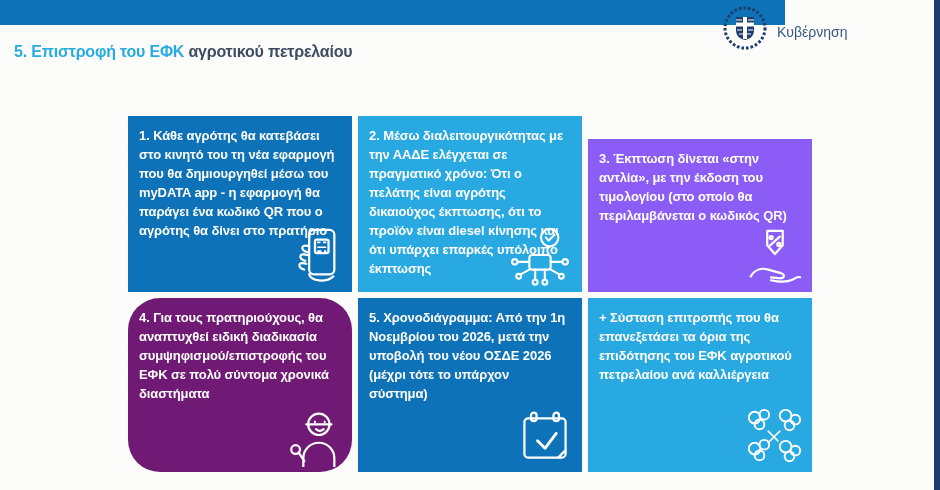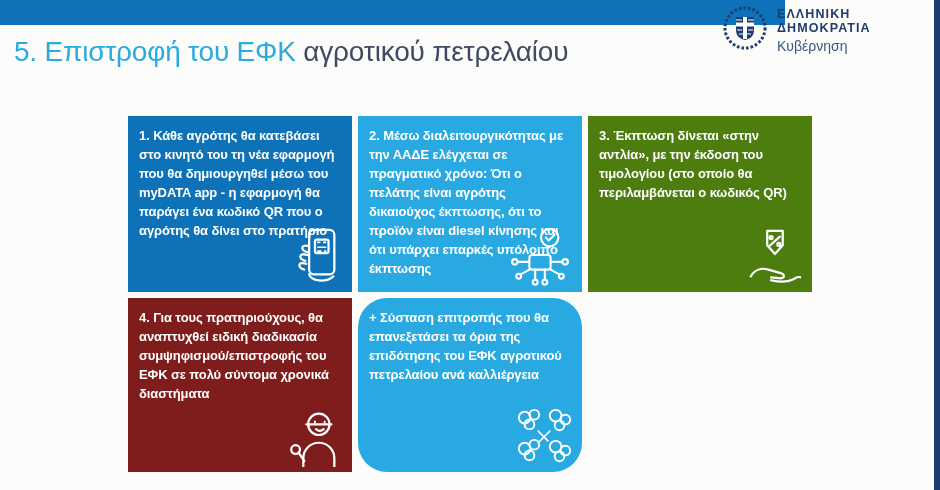--- a/index.html
+++ b/index.html
@@ -8,21 +8,21 @@
     background:#FCFCFA;
     font-family:"Liberation Sans","DejaVu Sans",sans-serif;
   }
   .top-bar{position:absolute;left:0;top:0;width:785px;height:25px;}
   .right-bar{position:absolute;right:0;top:0;width:6px;height:490px;}
 
   .logo{position:absolute;left:722px;top:3px;display:flex;align-items:center;gap:9px;}
   .logo-text .org{font-size:12.5px;font-weight:bold;color:#1E3C6E;letter-spacing:1.1px;}
   .logo-text .sub{font-size:14px;color:#3A5784;margin-top:3px;}
 
-  .title{position:absolute;left:14px;top:36px;font-weight:normal;font-size:28px;
+  .title{position:absolute;left:14px;top:36px;font-weight:bold;font-size:16px;
          line-height:32px;letter-spacing:-0.2px;}
   .title .hl{color:#29ABE2;}
   .title .dk{color:#3E4C63;}
 
   .grid{position:absolute;left:128px;top:116px;display:grid;
         grid-template-columns:224px 224px 224px;grid-template-rows:176px 174px;gap:6px;}
   .card{position:relative;color:#fff;font-size:13px;font-weight:600;
         line-height:19px;padding:10px 11px;box-sizing:border-box;letter-spacing:-0.1px;}
   .card .icon{position:absolute;right:7px;bottom:5px;line-height:0;}
   .card .icon svg{display:block;}
@@ -37,21 +37,20 @@
   <span>
     <svg width="46" height="50" viewBox="0 0 46 50">
       <circle cx="23" cy="25" r="20" fill="none" stroke="#1E3C6E" stroke-width="3" stroke-dasharray="2.6 2"></circle>
       <path d="M14 14h18v13c0 6-4 9-9 10-5-1-9-4-9-10z" fill="#1E3C6E"></path>
       <path d="M23 14v22" stroke="#fff" stroke-width="4"></path>
       <path d="M14 21.5h18" stroke="#fff" stroke-width="4"></path>
       <path d="M14 17h6M26 17h6M15 27h5M26 27h5M17 31h4M25 31h4" stroke="#fff" stroke-width="1.2"></path>
     </svg>
   </span>
   <span class="logo-text">
-    <div class="org">ΕΛΛΗΝΙΚΗ ΔΗΜΟΚΡΑΤΙΑ</div>
     <div class="sub">Κυβέρνηση</div>
   </span>
 </div>
 
 <div class="title">
   <div><span class="hl">5. Επιστροφή του ΕΦΚ</span><span class="dk"> αγροτικού πετρελαίου</span></div>
 </div>
 
 <div class="grid">
 
@@ -90,56 +89,70 @@
             <path d="M47 46l9 5"></path>
           <circle cx="31" cy="59" r="2.5"></circle>
             <path d="M31 46v10"></path>
           <circle cx="41" cy="59" r="2.5"></circle>
             <path d="M41 46v10"></path>
         </g>
       </svg>
     </span>
   </div>
 
-  <div class="card" style="background-color: #4d7c0f;">
+  <div class="card" style="background-color: #8b5cf6; margin-top: 23px;">
     <span>3. Έκπτωση δίνεται «στην αντλία», με την έκδοση του τιμολογίου (στο οποίο θα περιλαμβάνεται ο κωδικός QR)</span>
     <span class="icon">
       <svg width="62" height="62" viewBox="0 0 64 64">
         <g fill="none" stroke="#fff" stroke-width="2.3" stroke-linecap="round" stroke-linejoin="round">
           <path d="M25 6h16v15l-8 9-8-9z"></path>
           <circle cx="29" cy="13" r="1.6"></circle>
             <circle cx="37" cy="20" r="1.6"></circle>
             <path d="M28 21l10-9"></path>
           <path d="M8 53c4-7 11-9 18-7l14 4c3 1 3 5-1 5l-10-1"></path>
           <path d="M29 57c8 2 17 2 23-1 3-2 5-3 7-2"></path>
         </g>
       </svg>
     </span>
   </div>
 
-  <div class="card" style="background-color: #7f1d1d;">
+  <div class="card" style="background-color: #701a75; border-radius: 32px;">
     <span>4. Για τους πρατηριούχους, θα αναπτυχθεί ειδική διαδικασία συμψηφισμού/επιστροφής του ΕΦΚ σε πολύ σύντομα χρονικά διαστήματα</span>
     <span class="icon">
       <svg width="62" height="64" viewBox="0 0 64 66">
         <g fill="none" stroke="#fff" stroke-width="2.3" stroke-linecap="round" stroke-linejoin="round">
           <path d="M26 22a11 11 0 0 1 22 0"></path>
           <path d="M24 22h26"></path>
           <path d="M26 22a11 11 0 0 0 22 0"></path>
           <path d="M33 19v1M43 19v1" stroke-width="2"></path>
           <path d="M34 27q4 3.5 8 0"></path>
           <path d="M21 66v-9a16 16 0 0 1 32 0v9"></path>
           <circle cx="13" cy="48" r="4.5"></circle>
           <path d="M16 51l6 9"></path>
         </g>
       </svg>
     </span>
   </div>
 
+  <div class="card" style="background-color: rgb(14, 114, 184);">
+    <span>5. Χρονοδιάγραμμα: Από την 1η Νοεμβρίου του 2026, μετά την υποβολή του νέου ΟΣΔΕ 2026 (μέχρι τότε το υπάρχον σύστημα)</span>
+    <span class="icon">
+      <svg width="60" height="58" viewBox="0 0 64 62">
+        <g fill="none" stroke="#fff" stroke-width="2.4" stroke-linecap="round" stroke-linejoin="round">
+          <rect x="10" y="10" width="44" height="42" rx="4"></rect>
+          <rect x="17" y="4" width="6" height="9" rx="3"></rect>
+          <rect x="41" y="4" width="6" height="9" rx="3"></rect>
+          <path d="M46 52l8-8"></path>
+          <path d="M24 34l8 8 12-16" stroke-width="3"></path>
+        </g>
+      </svg>
+    </span>
+  </div>
 
-  <div class="card" style="background-color: rgb(41, 169, 225); border-radius: 29px;">
+  <div class="card" style="background-color: rgb(41, 169, 225);">
     <span>+ Σύσταση επιτροπής που θα επανεξετάσει τα όρια της επιδότησης του ΕΦΚ αγροτικού πετρελαίου ανά καλλιέργεια</span>
     <span class="icon">
       <svg width="62" height="62" viewBox="0 0 64 64">
         <g fill="none" stroke="#fff" stroke-width="2" stroke-linecap="round">
           <circle cx="12" cy="13" r="6"></circle>
             <circle cx="22" cy="10" r="5"></circle>
             <circle cx="17" cy="20" r="5"></circle>
           <circle cx="44" cy="11" r="6"></circle>
             <circle cx="54" cy="15" r="5"></circle>
             <circle cx="48" cy="21" r="5"></circle>

